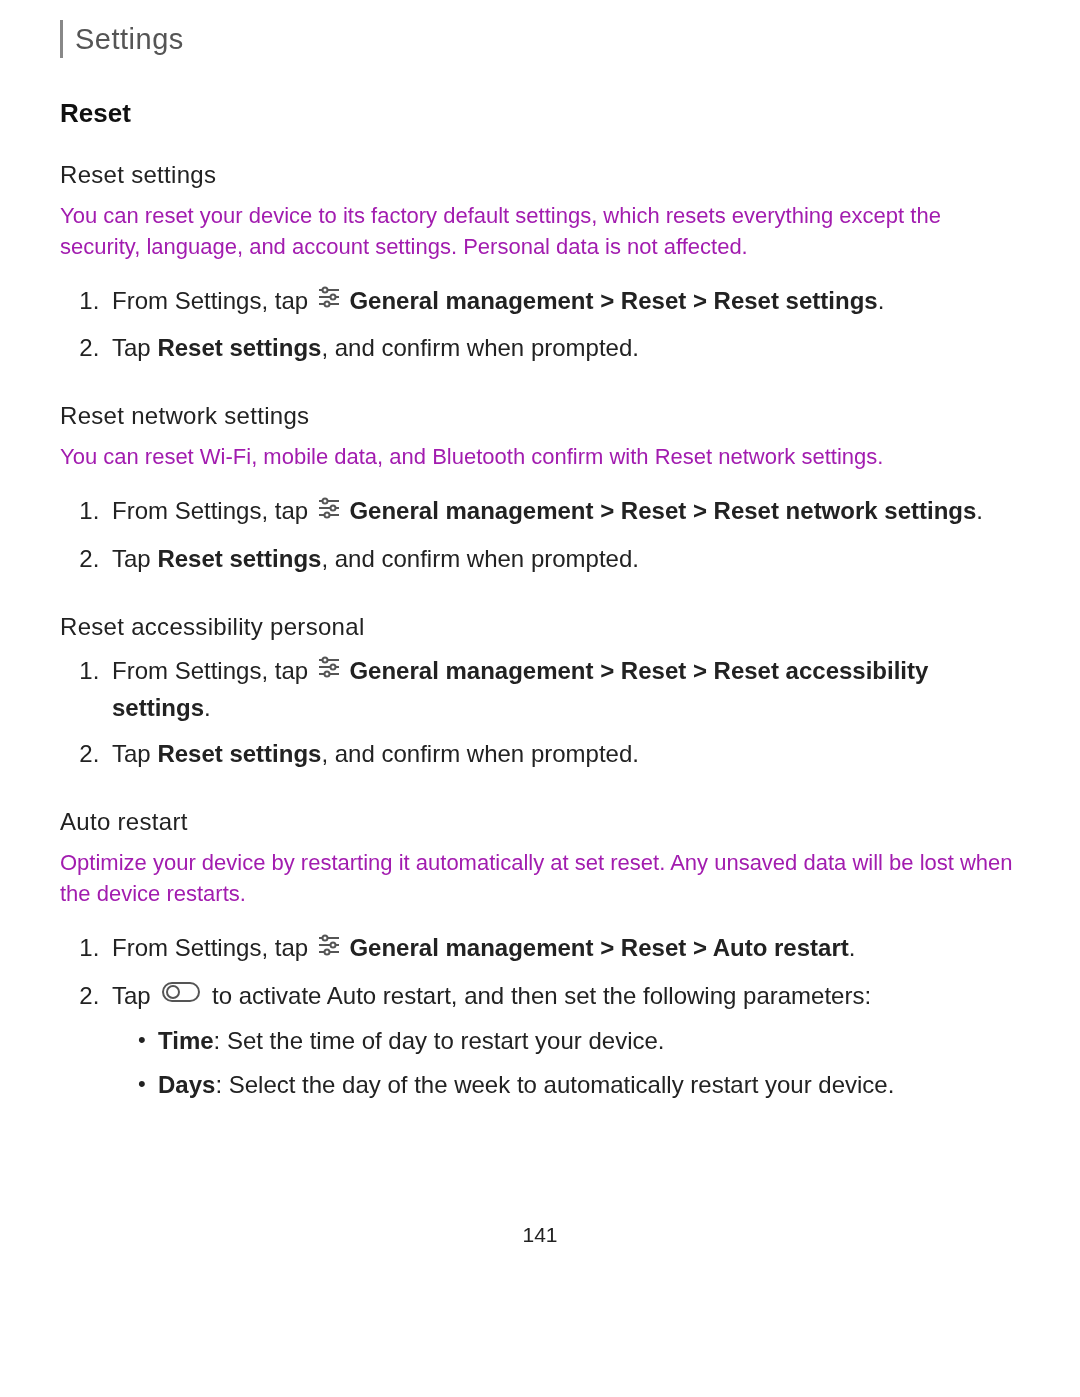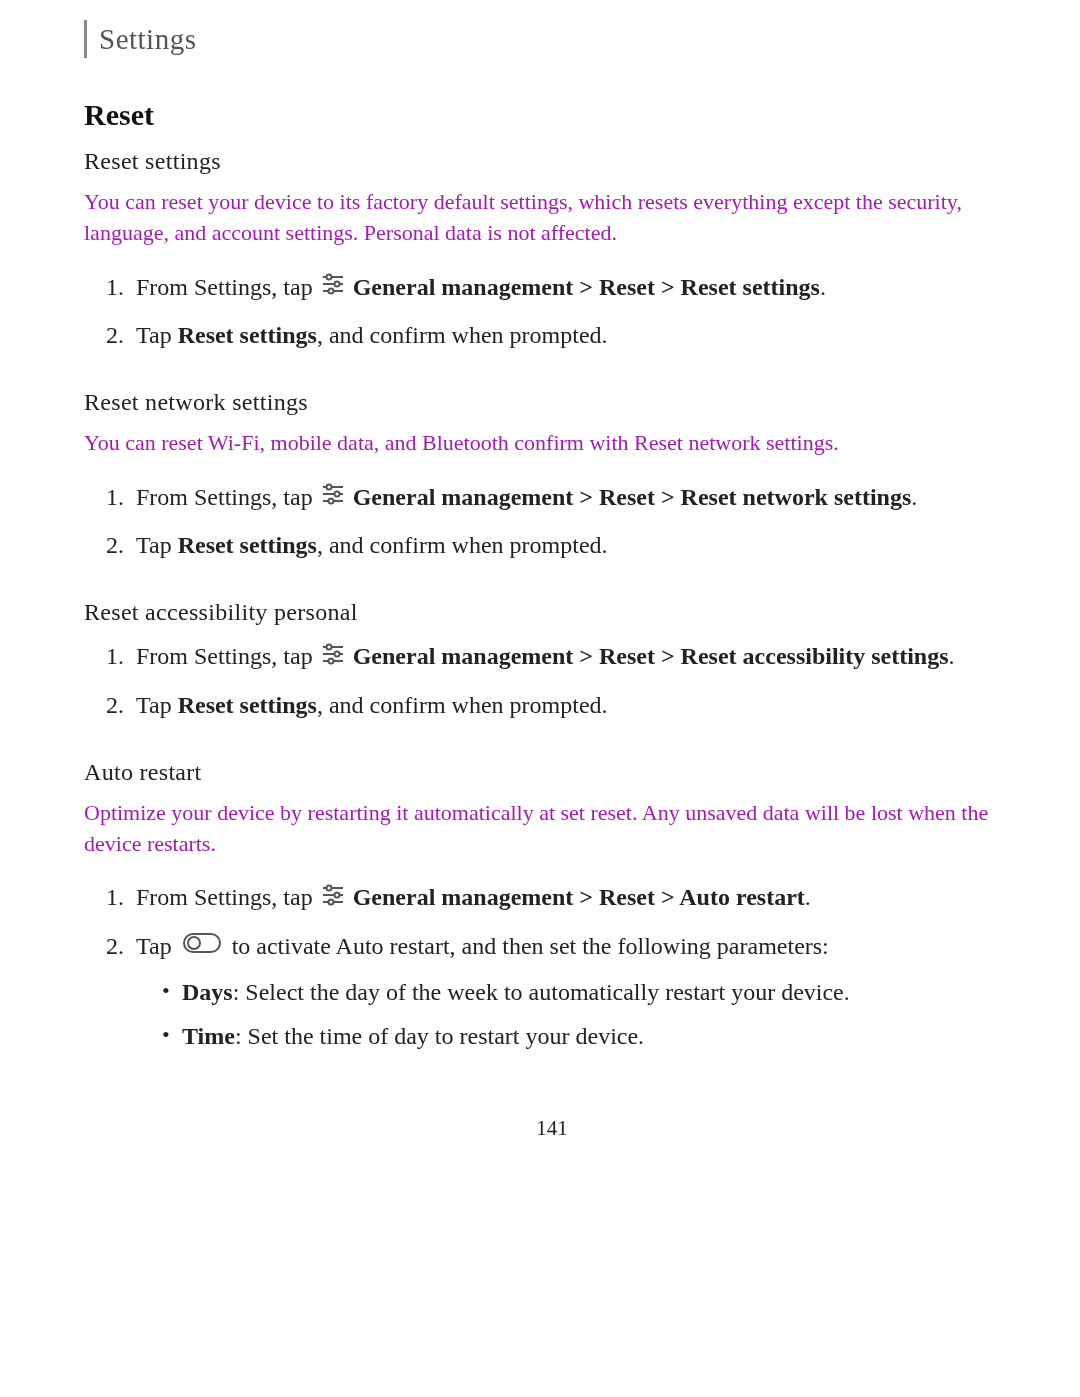--- a/index.html
+++ b/index.html
@@ -4,45 +4,44 @@
 <style>
   body {
     margin: 0;
     padding: 0;
     background: #ffffff;
     font-family: Arial, Helvetica, sans-serif;
     color: #222;
     width: 1080px;
   }
   .page {
-    padding: 20px 60px 60px 84px;
+    padding: 20px 60px 60px 60px;
     box-sizing: border-box;
-    font-family: Liberation Serif, serif;
   }
   .header {
     display: flex;
     align-items: center;
     margin-bottom: 40px;
   }
   .header-bar {
     width: 3px;
     height: 38px;
     background: #888;
     margin-right: 12px;
   }
   .header-title {
     font-size: 29px;
     color: #555;
     font-weight: 400;
     letter-spacing: 0.5px;
   }
   h1.main-title {
-    font-size: 30px;
+    font-size: 26px;
     font-weight: 700;
-    margin: 0 0 16px 0;
+    margin: 0 0 32px 0;
     color: #111;
   }
   .intro {
     font-size: 22px;
     line-height: 1.4;
     margin: 0 0 40px 0;
     color: #222;
   }
   h2.sub-title {
     font-size: 24px;
@@ -97,21 +96,21 @@
     display: inline-block;
     vertical-align: middle;
     position: relative;
     top: -2px;
     margin: 0 4px;
   }
   .pagenum {
     text-align: center;
     font-size: 21px;
     color: #222;
-    margin-top: 62px;
+    margin-top: 120px;
   }
 </style>
 </head>
 <body>
 
 <div class="page">
 
   <div class="header">
     <div class="header-bar"></div>
     <div class="header-title">Settings</div>
@@ -205,24 +204,24 @@
       <span>Tap </span>
       <span class="icon-toggle">
         <svg width="40" height="22" viewBox="0 0 40 22">
           <rect x="2" y="2" rx="9" ry="9" width="36" height="18" fill="#fff" stroke="#555" stroke-width="2"></rect>
           <circle cx="12" cy="11" r="6" fill="#fff" stroke="#555" stroke-width="2"></circle>
         </svg>
       </span>
       <span> to activate Auto restart, and then set the following parameters:</span>
       <ul class="sub">
         <li>
+          <span class="bold">Time</span><span>: Set the time of day to restart your device.</span>
+        </li>
+        <li>
           <span class="bold">Days</span><span>: Select the day of the week to automatically restart your device.</span>
         </li>
-        <li>
-          <span class="bold">Time</span><span>: Set the time of day to restart your device.</span>
-        </li>
       </ul>
     </li>
   </ol>
 
   <div class="pagenum">141</div>
 
 </div>
 
 </body></html>

